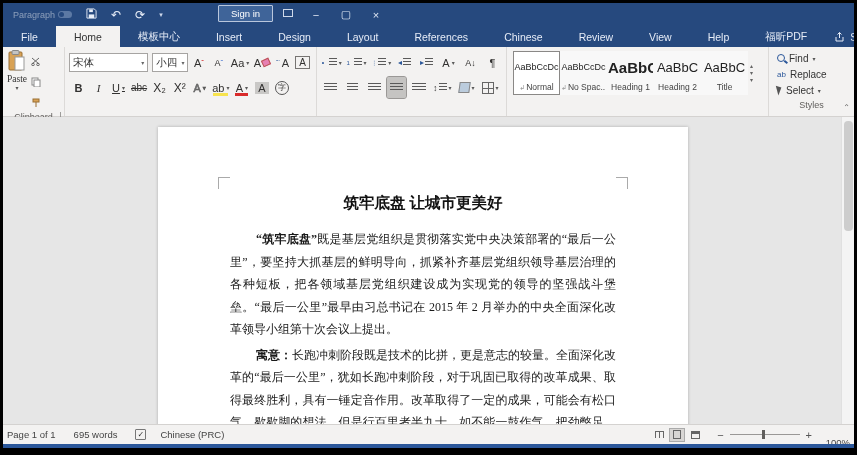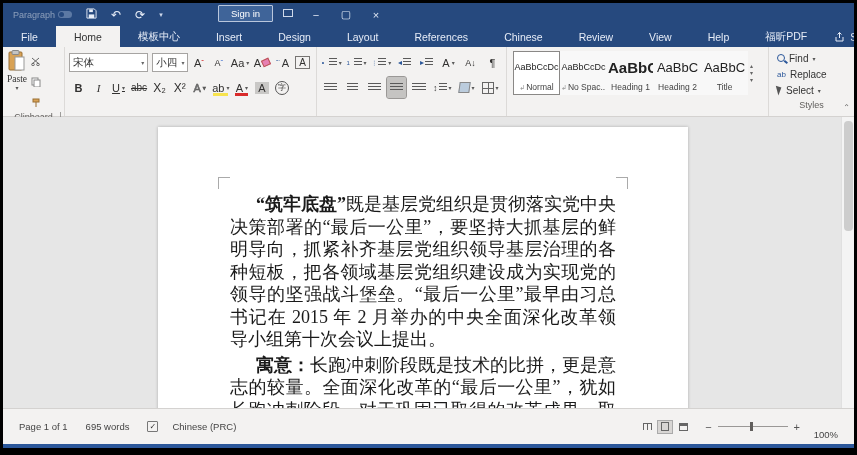--- a/index.html
+++ b/index.html
@@ -110,30 +110,30 @@
   
   .docarea { flex:1; background:#e6e6e6; position:relative; overflow:hidden; }
   .page { position:absolute; left:155px; top:10px; width:530px; height:420px; background:#fff;
     box-shadow:0 0 3px rgba(0,0,0,.25); padding:66px 72px 0; }
   .cropTL { position:absolute; left:60px; top:50px; width:12px; height:12px;
     border-left:1px solid #aaa; border-top:1px solid #aaa; }
   .cropTR { position:absolute; right:60px; top:50px; width:12px; height:12px;
     border-right:1px solid #aaa; border-top:1px solid #aaa; }
   .dtitle { font-family:"Liberation Serif", serif; font-size:15.5px; font-weight:bold; color:#111;
     text-align:center; margin-bottom:14px; }
-  .dpara { font-family:"Liberation Serif", serif; font-size:18px; color:#1a1a1a; line-height:22.5px;
+  .dpara { font-family:"Liberation Serif", serif; font-size:12px; color:#1a1a1a; line-height:22.5px;
     text-align:justify; text-indent:26px; margin-bottom:3px; }
   .dpara .lead { font-weight:bold; }
   .vscroll { position:absolute; right:0; top:0; bottom:0; width:13px; background:#f4f4f4;
     border-left:1px solid #e0e0e0; }
   .vthumb { position:absolute; left:2px; top:4px; width:9px; height:110px; background:#cdcdcd; border-radius:4px; }
 
   
-  .statusbar { height:36px; background:#f3f2f1; border-top:1px solid #d4d2d0; display:flex;
-    align-items:center; font-size:9.5px; color:#444; padding:0 16px; flex:0 0 auto; }
+  .statusbar { height:20px; background:#f3f2f1; border-top:1px solid #d4d2d0; display:flex;
+    align-items:center; font-size:9.5px; color:#444; padding:0 4px; flex:0 0 auto; }
   .sb-item { margin-right:18px; white-space:nowrap; }
   .spell { width:11px; height:11px; border:1px solid #777; border-radius:1px; font-size:8px;
     color:#333; display:flex; align-items:center; justify-content:center; margin-right:14px; }
   .sb-spacer { flex:1; }
   .vbtn { width:16px; height:14px; border:1px solid transparent; display:flex; align-items:center;
     justify-content:center; margin-left:2px; }
   .vbtn.sel { background:#d8d6d4; border-color:#aaa; }
   .vb-book { width:9px; height:7px; border:1px solid #666; border-bottom:none; position:relative; }
   .vb-book::after { content:""; position:absolute; left:50%; top:0; bottom:0; width:1px; background:#666; }
   .vb-page { width:8px; height:9px; border:1px solid #666; }
@@ -404,20 +404,21 @@
             <span>Styles</span>
           </div>
       <span class="collapse-chev">⌃</span>
     </div>
   </div>
 
   <div class="docarea">
     <div class="page">
       <span class="cropTL"></span>
       <span class="cropTR"></span>
+      <div class="dtitle">筑牢底盘 让城市更美好</div>
       <p class="dpara"><span class="lead">“筑牢底盘”</span><span>既是基层党组织是贯彻落实党中央决策部署的“最后一公里”，要坚持大抓基层的鲜明导向，抓紧补齐基层党组织领导基层治理的各种短板，把各领域基层党组织建设成为实现党的领导的坚强战斗堡垒。“最后一公里”最早由习总书记在 2015 年 2 月举办的中央全面深化改革领导小组第十次会议上提出。</span></p>
       <p class="dpara"><span class="lead">寓意：</span><span>长跑冲刺阶段既是技术的比拼，更是意志的较量。全面深化改革的“最后一公里”，犹如长跑冲刺阶段，对于巩固已取得的改革成果、取得最终胜利，具有一锤定音作用。改革取得了一定的成果，可能会有松口气、歇歇脚的想法，但是行百里者半九十，如不能一鼓作气，把劲憋足、把气提住，咬牙全力向终点</span></p>
     </div>
     <div class="vscroll">
       <span class="vthumb"></span>
     </div>
   </div>
 
   <div class="statusbar">
     <span class="sb-item">Page 1 of 1</span>

